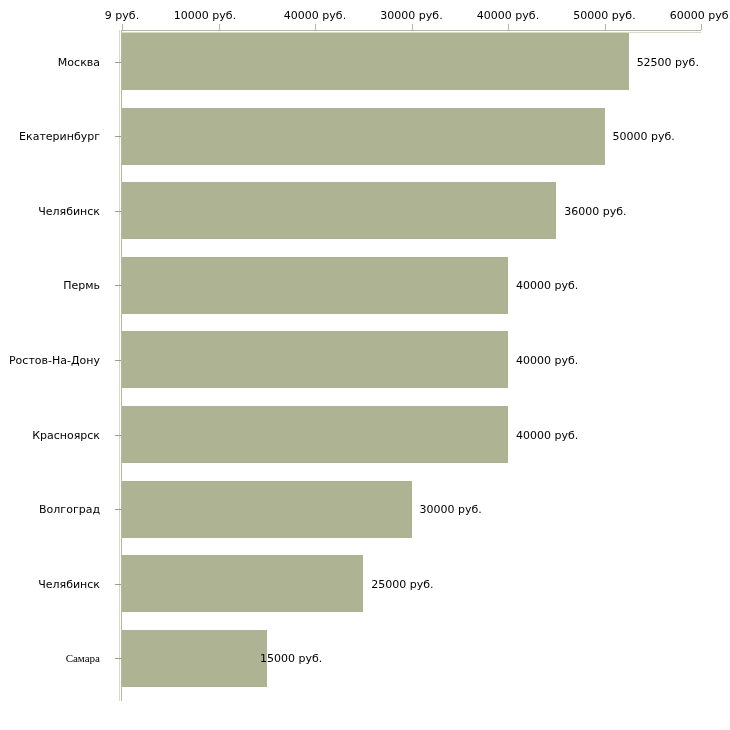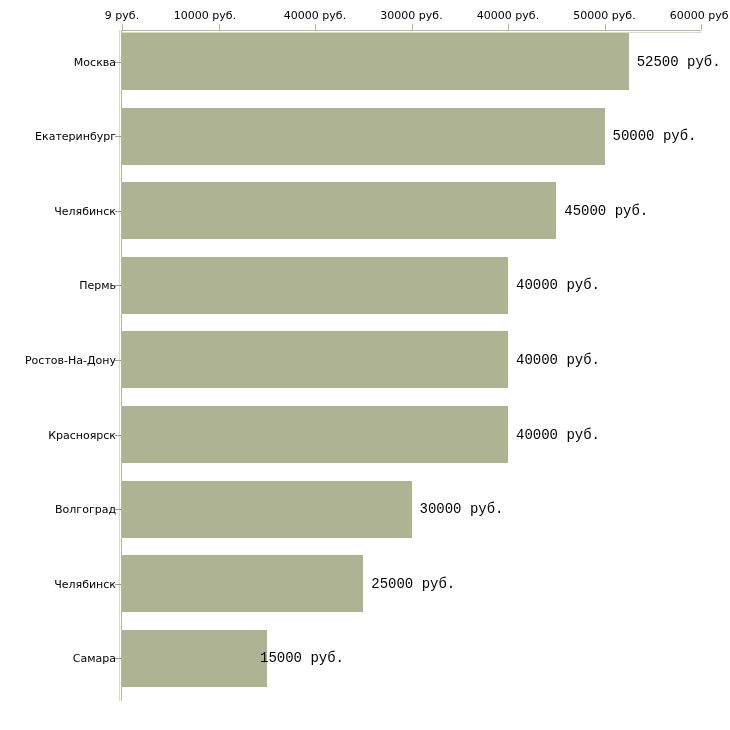--- a/index.html
+++ b/index.html
@@ -74,42 +74,41 @@
   }
   .ytick {
     position: absolute;
     left: 115px;
     width: 6px;
     height: 1px;
     background: #9ba07e;
   }
   .ytick-label {
     position: absolute;
-    right: 614px;
+    right: 630px;
     font-size: 11px;
     color: #000000;
     white-space: nowrap;
     text-align: right;
     line-height: 13px;
     transform: translateY(-50%);
   }
 
   
   .bar {
     position: absolute;
     background: #aeb394;
   }
   .bar-value-label {
     position: absolute;
-    font-size: 14px;
+    font-size: 11px;
     color: #000000;
     white-space: nowrap;
     line-height: 13px;
     transform: translateY(-50%);
-    font-family: Liberation Mono, monospace;
   }
 </style>
 </head>
 <body>
 
 <div id="chart-root">
 
   <div class="xaxis-line"></div>
   <div class="xaxis-line-2"></div>
   <div id="xticks-container">
@@ -142,30 +141,30 @@
       <div class="ytick-label" style="top: 285.3px; text-align: center;">Пермь</div>
       <div class="ytick" style="top: 360px;"></div>
       <div class="ytick-label" style="top: 359.9px;">Ростов-На-Дону</div>
       <div class="ytick" style="top: 435px;"></div>
       <div class="ytick-label" style="top: 434.5px;">Красноярск</div>
       <div class="ytick" style="top: 509px;"></div>
       <div class="ytick-label" style="top: 509.1px;">Волгоград</div>
       <div class="ytick" style="top: 584px;"></div>
       <div class="ytick-label" style="top: 583.7px;">Челябинск</div>
       <div class="ytick" style="top: 658px;"></div>
-      <div class="ytick-label" style="top: 658.3px;">Самара</div>
+      <div class="ytick-label" style="top: 658.3px; font-family: Liberation Serif, serif;">Самара</div>
     </div>
 
   <div id="bars-container">
       <div class="bar" style="left: 122px; top: 33px; width: 506.625px; height: 57px; background: rgb(174, 179, 148);"></div>
       <div class="bar-value-label" style="left: 636.625px; top: 61.5px;">52500 руб.</div>
       <div class="bar" style="left: 122px; top: 107.6px; width: 482.5px; height: 57px; background: rgb(174, 179, 148);"></div>
       <div class="bar-value-label" style="left: 612.5px; top: 136.1px;">50000 руб.</div>
       <div class="bar" style="left: 122px; top: 182.2px; width: 434.25px; height: 57px; background: rgb(174, 179, 148);"></div>
-      <div class="bar-value-label" style="left: 564.25px; top: 210.7px;">45000 руб.</div>
+      <div class="bar-value-label" style="left: 564.25px; top: 210.7px;">36000 руб.</div>
       <div class="bar" style="left: 122px; top: 256.8px; width: 386px; height: 57px; background: rgb(174, 179, 148);"></div>
       <div class="bar-value-label" style="left: 516px; top: 285.3px;">40000 руб.</div>
       <div class="bar" style="left: 122px; top: 331.4px; width: 386px; height: 57px; background: rgb(174, 179, 148);"></div>
       <div class="bar-value-label" style="left: 516px; top: 359.9px;">40000 руб.</div>
       <div class="bar" style="left: 122px; top: 406px; width: 386px; height: 57px; background: rgb(174, 179, 148);"></div>
       <div class="bar-value-label" style="left: 516px; top: 434.5px;">40000 руб.</div>
       <div class="bar" style="left: 122px; top: 480.6px; width: 289.5px; height: 57px; background: rgb(174, 179, 148);"></div>
       <div class="bar-value-label" style="left: 419.5px; top: 509.1px;">30000 руб.</div>
       <div class="bar" style="left: 122px; top: 555.2px; width: 241.25px; height: 57px; background: rgb(174, 179, 148);"></div>
       <div class="bar-value-label" style="left: 371.25px; top: 583.7px;">25000 руб.</div>

